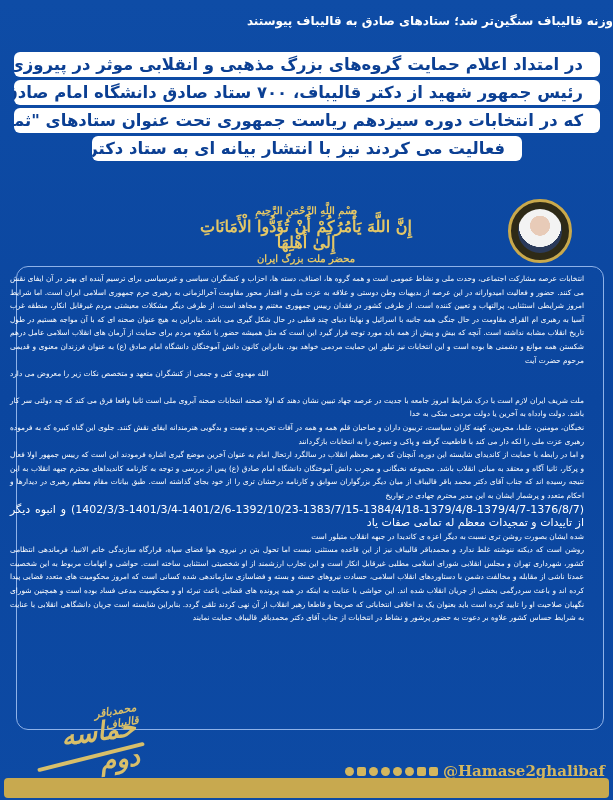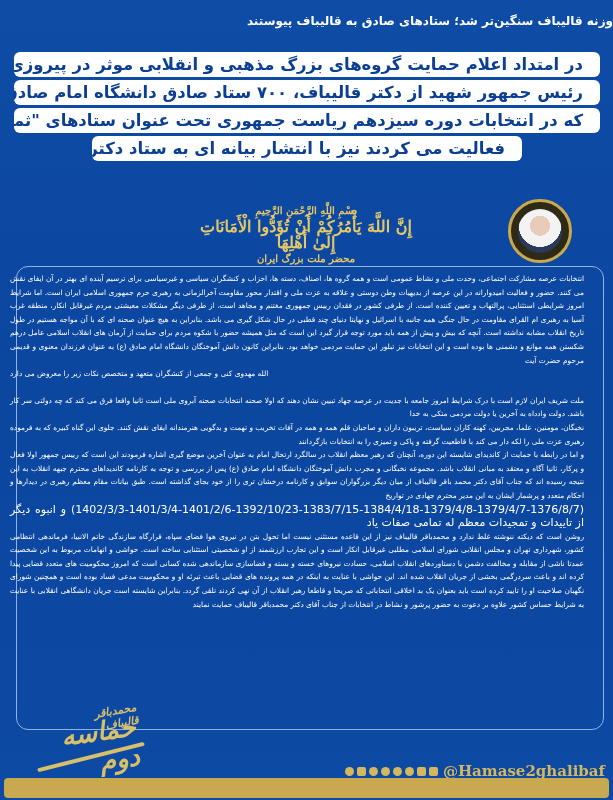--- a/index.html
+++ b/index.html
@@ -122,20 +122,21 @@
 
   <div class="body-frame"></div>
 
   <div class="body-text">
     <p>انتخابات عرصه مشارکت اجتماعی، وحدت ملی و نشاط عمومی است و همه گروه ها، اصناف، دسته ها، احزاب و کنشگران سیاسی و غیرسیاسی برای ترسیم آینده ای بهتر در آن ایفای نقش می کنند. حضور و فعالیت امیدوارانه در این عرصه از بدیهیات وطن دوستی و علاقه به عزت ملی و اقتدار محور مقاومت آخرالزمانی به رهبری حرم جمهوری اسلامی ایران است. اما شرایط امروز شرایطی استثنایی، پرالتهاب و تعیین کننده است. از طرفی کشور در فقدان رییس جمهوری مغتنم و مجاهد است، از طرفی دیگر مشکلات معیشتی مردم غیرقابل انکار، منطقه غرب آسیا به رهبری ام القرای مقاومت در حال جنگی همه جانبه با اسرائیل و نهایتا دنیای چند قطبی در حال شکل گیری می باشد. بنابراین به هیچ عنوان صحنه ای که با آن مواجه هستیم در طول تاریخ انقلاب مشابه نداشته است. آنچه که بیش و پیش از همه باید مورد توجه قرار گیرد این است که مثل همیشه حضور با شکوه مردم برای حمایت از آرمان های انقلاب اسلامی عامل درهم شکستن همه موانع و دشمنی ها بوده است و این انتخابات نیز تبلور این حمایت مردمی خواهد بود. بنابراین کانون دانش آموختگان دانشگاه امام صادق (ع) به عنوان فرزندان معنوی و قدیمی مرحوم حضرت آیت</p>
     <p class="center">الله مهدوی کنی و جمعی از کنشگران متعهد و متخصص نکات زیر را معروض می دارد</p>
     <p class="gap">ملت شریف ایران لازم است با درک شرایط امروز جامعه با جدیت در عرصه جهاد تبیین نشان دهند که اولا صحنه انتخابات صحنه آبروی ملی است ثانیا واقعا فرق می کند که چه دولتی سر کار باشد. دولت وادداه به آخرین یا دولت مردمی متکی به خدا</p>
     <p>نخبگان، مومنین، علما، مجربین، کهنه کاران سیاست، تریبون داران و صاحبان قلم همه و همه در آفات تخریب و تهمت و بدگویی هنرمندانه ایفای نقش کنند. جلوی این گناه کبیره که به فرموده رهبری عزت ملی را لکه دار می کند با قاطعیت گرفته و پاکی و تمیزی را به انتخابات بازگردانند</p>
     <p>و اما در رابطه با حمایت از کاندیدای شایسته این دوره، آنچنان که رهبر معظم انقلاب در سالگرد ارتحال امام به عنوان آخرین موضع گیری اشاره فرمودند این است که رییس جمهور اولا فعال و پرکار، ثانیا آگاه و معتقد به مبانی انقلاب باشد. مجموعه نخبگانی و مجرب دانش آموختگان دانشگاه امام صادق (ع) پس از بررسی و توجه به کارنامه کاندیداهای محترم جبهه انقلاب به این نتیجه رسیده اند که جناب آقای دکتر محمد باقر قالیباف از میان دیگر بزرگواران سوابق و کارنامه درخشان تری را از خود بجای گذاشته است. طبق بیانات مقام معظم رهبری در دیدارها و احکام متعدد و پرشمار ایشان به این مدیر محترم جهادی در تواریخ</p>
     <p class="numbers">(1402/3/3-1401/3/4-1401/2/6-1392/10/23-1383/7/15-1384/4/18-1379/4/8-1379/4/7-1376/8/7) و انبوه دیگر از تاییدات و تمجیدات معظم له تمامی صفات یاد</p>
+    <p>شده ایشان بصورت روشن تری نسبت به دیگر اعزه ی کاندیدا در جبهه انقلاب متبلور است</p>
     <p>روشن است که دیکته ننوشته غلط ندارد و محمدباقر قالیباف نیز از این قاعده مستثنی نیست اما تحول بتن در نیروی هوا فضای سپاه، قرارگاه سازندگی خاتم الانبیا، فرماندهی انتظامی کشور، شهرداری تهران و مجلس انقلابی شورای اسلامی مطلبی غیرقابل انکار است و این تجارب ارزشمند از او شخصیتی استثنایی ساخته است. حواشی و اتهامات مربوط به این شخصیت عمدتا ناشی از مقابله و مخالفت دشمن با دستاوردهای انقلاب اسلامی، حسادت نیروهای خسته و بسته و فضاسازی سازماندهی شده کسانی است که امروز محکومیت های متعدد قضایی پیدا کرده اند و باعث سردرگمی بخشی از جریان انقلاب شده اند. این حواشی با عنایت به اینکه در همه پرونده های قضایی باعث تبرئه او و محکومیت مدعی فساد بوده است و همچنین شورای نگهبان صلاحیت او را تایید کرده است باید بعنوان یک بد اخلاقی انتخاباتی که صریحا و قاطعا رهبر انقلاب از آن نهی کردند تلقی گردد. بنابراین شایسته است جریان دانشگاهی انقلابی با عنایت به شرایط حساس کشور علاوه بر دعوت به حضور پرشور و نشاط در انتخابات از جناب آقای دکتر محمدباقر قالیباف حمایت نمایند</p>
   </div>
 
   <div class="logo">
     <span class="small">محمدباقر قالیباف</span>
     <span class="big">حماسه دوم</span>
     <span class="stroke"></span>
   </div>
 
   <div class="social">

